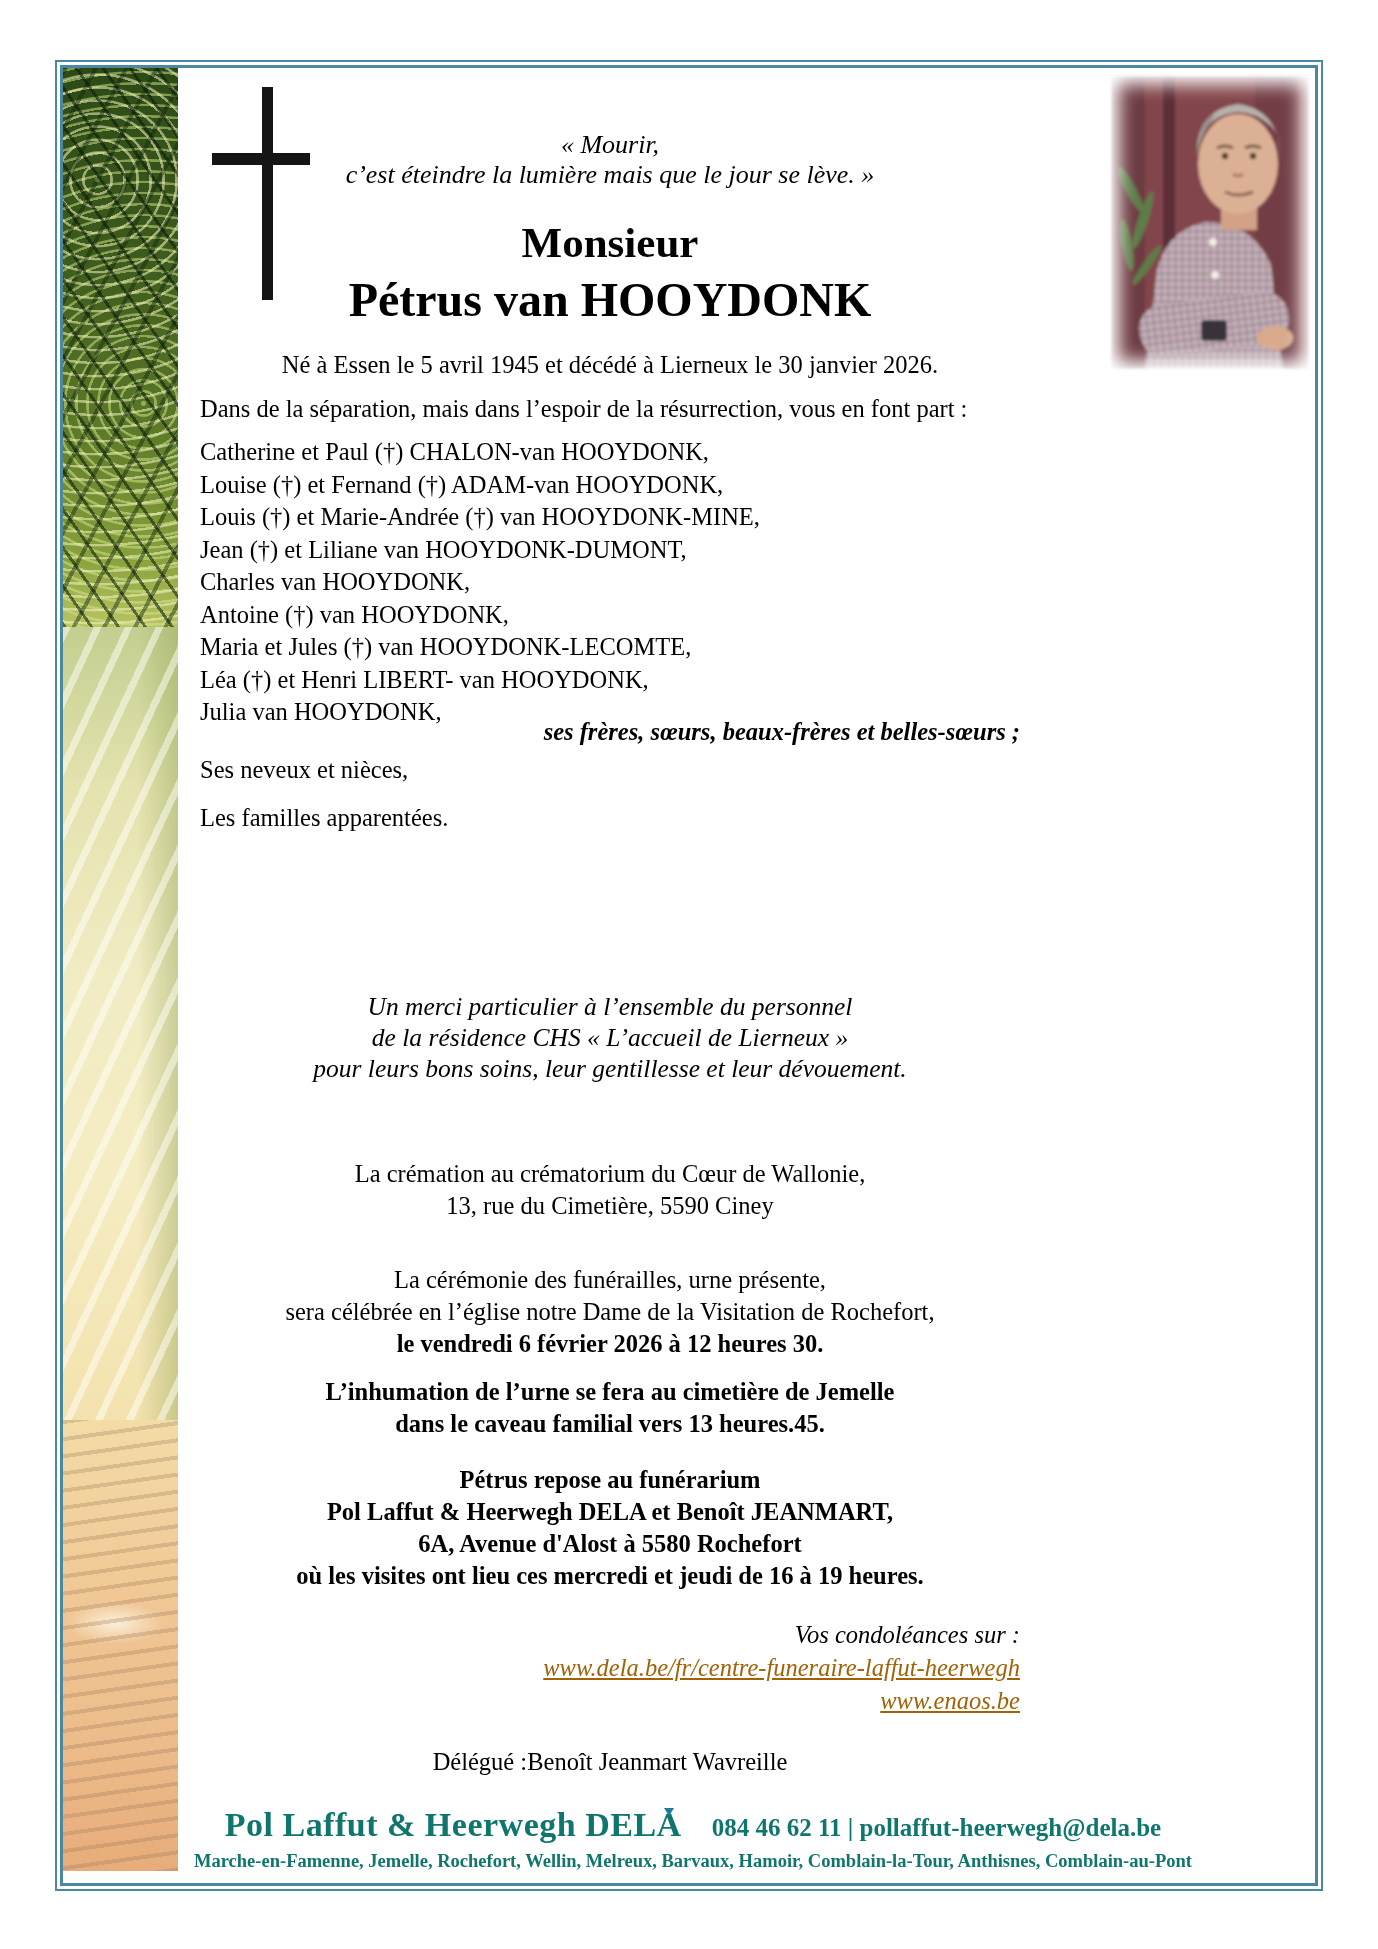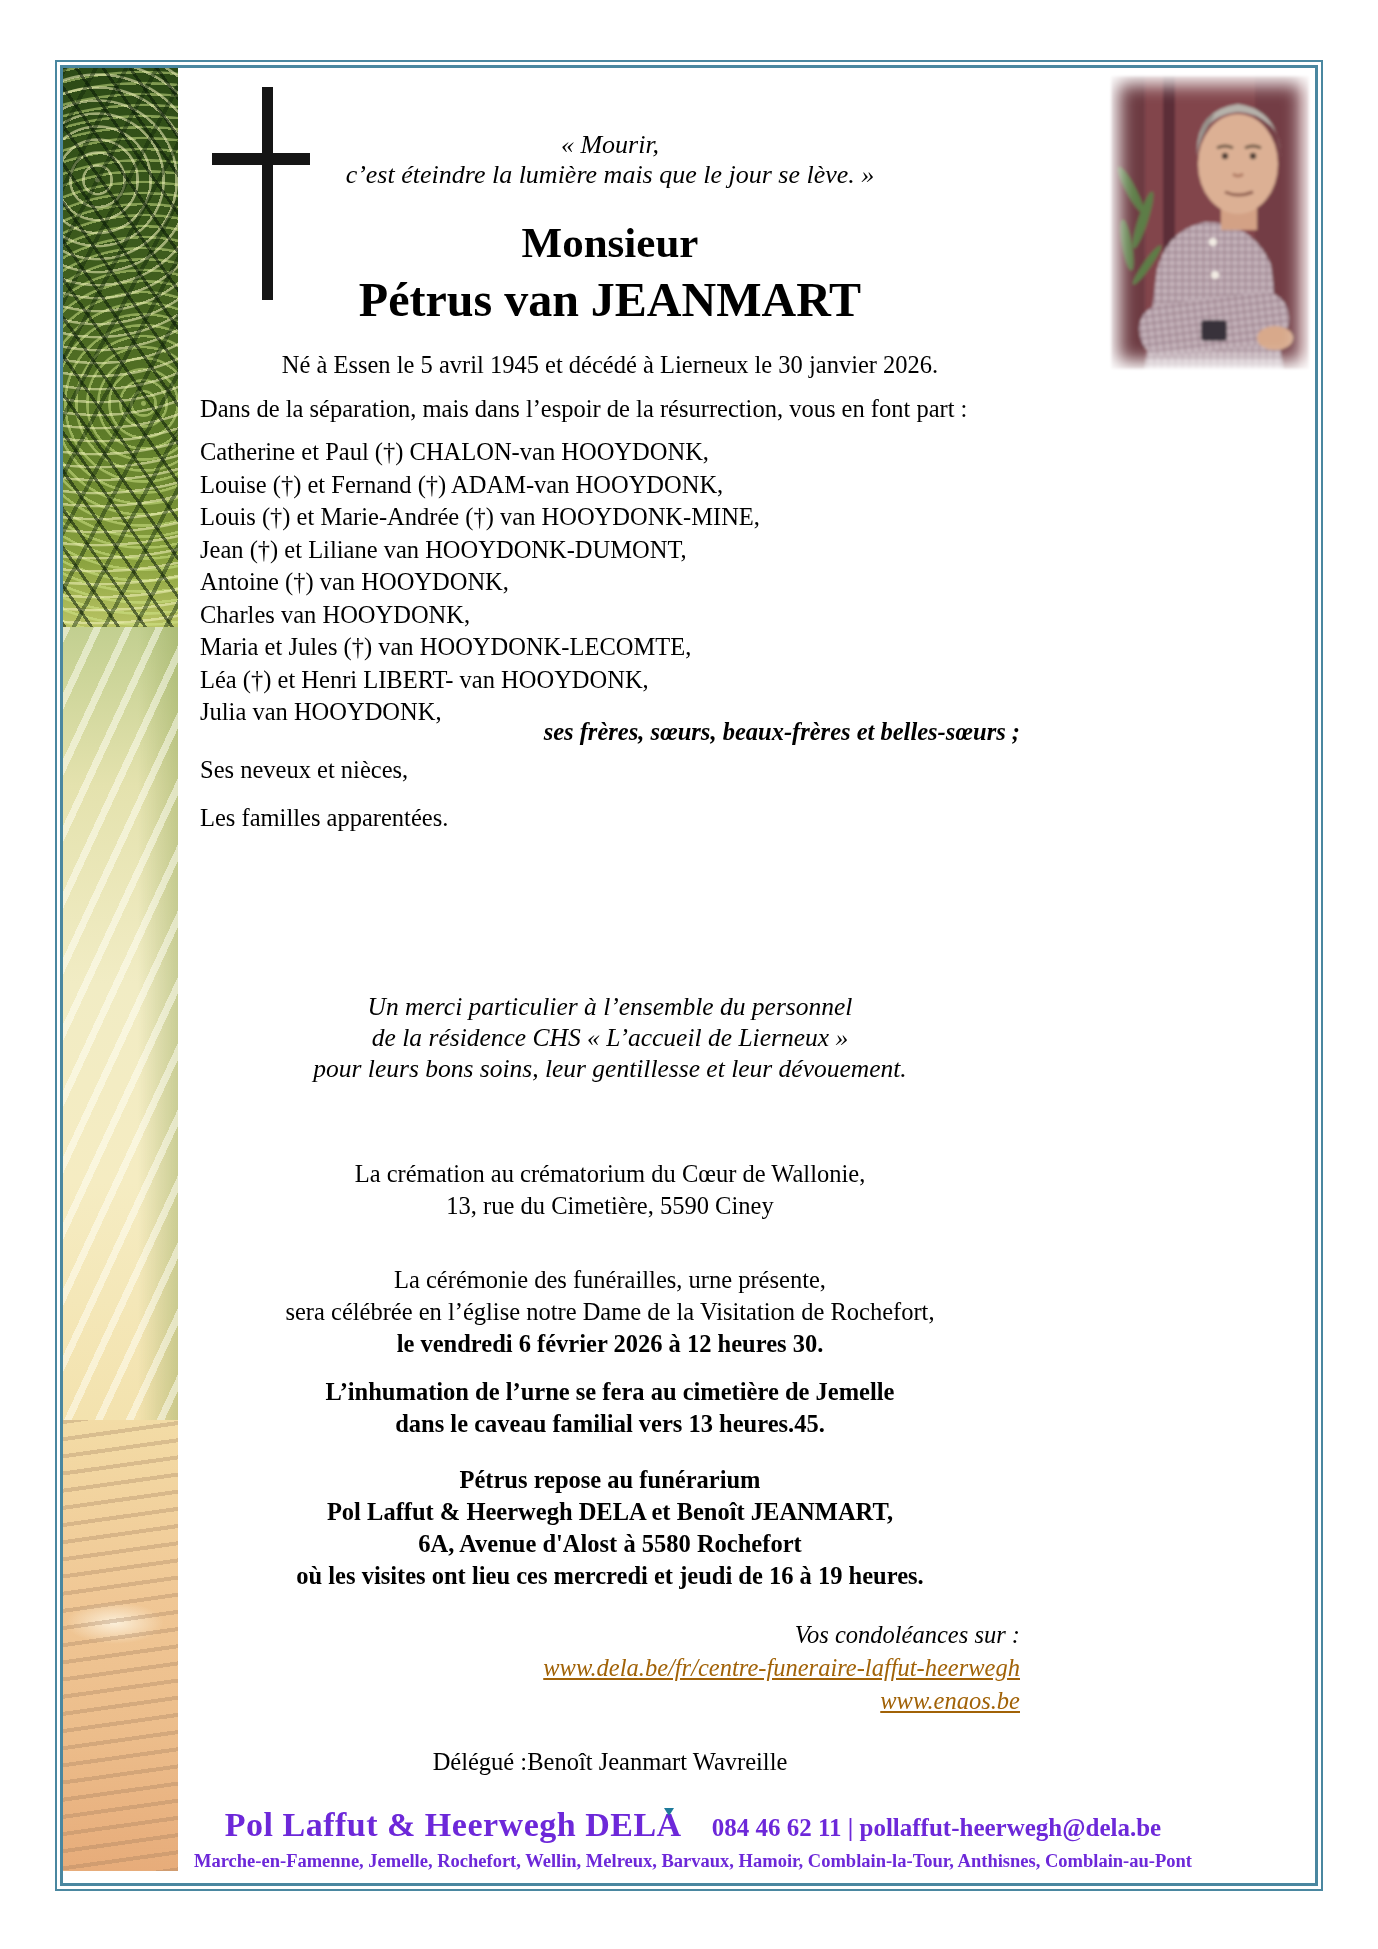--- a/index.html
+++ b/index.html
@@ -62,21 +62,21 @@
   .thanks{top:923px;font-size:25.5px;line-height:31px;}
   .cremation{top:1090px;}
   .ceremony{top:1196px;}
   .inhumation{top:1308px;}
   .repose{top:1396px;}
   .condolences{top:1550px;line-height:33px;text-align:right;}
   .link{color:#a16207;text-decoration:underline;font-style:italic;}
   .delegate{top:1678px;}
 
   
-  .footer{position:absolute;left:125px;top:1738px;width:1010px;text-align:center;color:#6d28d9;}
+  .footer{position:absolute;left:125px;top:1738px;width:1010px;text-align:center;color:#0f766e;}
   .footer-row1{white-space:nowrap;}
   .brand{font-size:34px;font-weight:bold;letter-spacing:.5px;position:relative;}
   .brand .mark{position:relative;display:inline-block;}
   .brand .mark::after{content:"";position:absolute;right:8px;top:2px;width:0;height:0;
       border-left:5px solid transparent;border-right:5px solid transparent;
       border-top:8px solid #1e7b9b;}
   .contact{font-size:25px;font-weight:bold;margin-left:26px;}
   .towns{font-size:18.5px;font-weight:bold;margin-top:7px;}
 </style>
 </head>
@@ -139,34 +139,34 @@
         </svg>
       </div>
 
       <div class="blk quote center it">
         <div>« Mourir,</div>
         <div>c’est éteindre la lumière mais que le jour se lève. »</div>
       </div>
 
       <div class="blk title-blk center">
         <div class="title-sal">Monsieur</div>
-        <div class="title-name">Pétrus van JEANMART</div>
+        <div class="title-name">Pétrus van HOOYDONK</div>
       </div>
 
       <div class="blk born center">Né à Essen le 5 avril 1945 et décédé à Lierneux le 30 janvier 2026.</div>
 
       <div class="blk intro">Dans de la séparation, mais dans l’espoir de la résurrection, vous en font part :</div>
 
       <div class="blk family">
         <div>Catherine et Paul (†) CHALON-van HOOYDONK,</div>
         <div>Louise (†) et Fernand (†) ADAM-van HOOYDONK,</div>
         <div>Louis (†) et Marie-Andrée (†) van HOOYDONK-MINE,</div>
         <div>Jean (†) et Liliane van HOOYDONK-DUMONT,</div>
+        <div>Charles van HOOYDONK,</div>
         <div>Antoine (†) van HOOYDONK,</div>
-        <div>Charles van HOOYDONK,</div>
         <div>Maria et Jules (†) van HOOYDONK-LECOMTE,</div>
         <div>Léa (†) et Henri LIBERT- van HOOYDONK,</div>
         <div>Julia van HOOYDONK,</div>
       </div>
 
       <div class="blk relation right it bd">ses frères, sœurs, beaux-frères et belles-sœurs ;</div>
       <div class="blk nephews">Ses neveux et nièces,</div>
       <div class="blk families">Les familles apparentées.</div>
 
       <div class="blk thanks center it">

